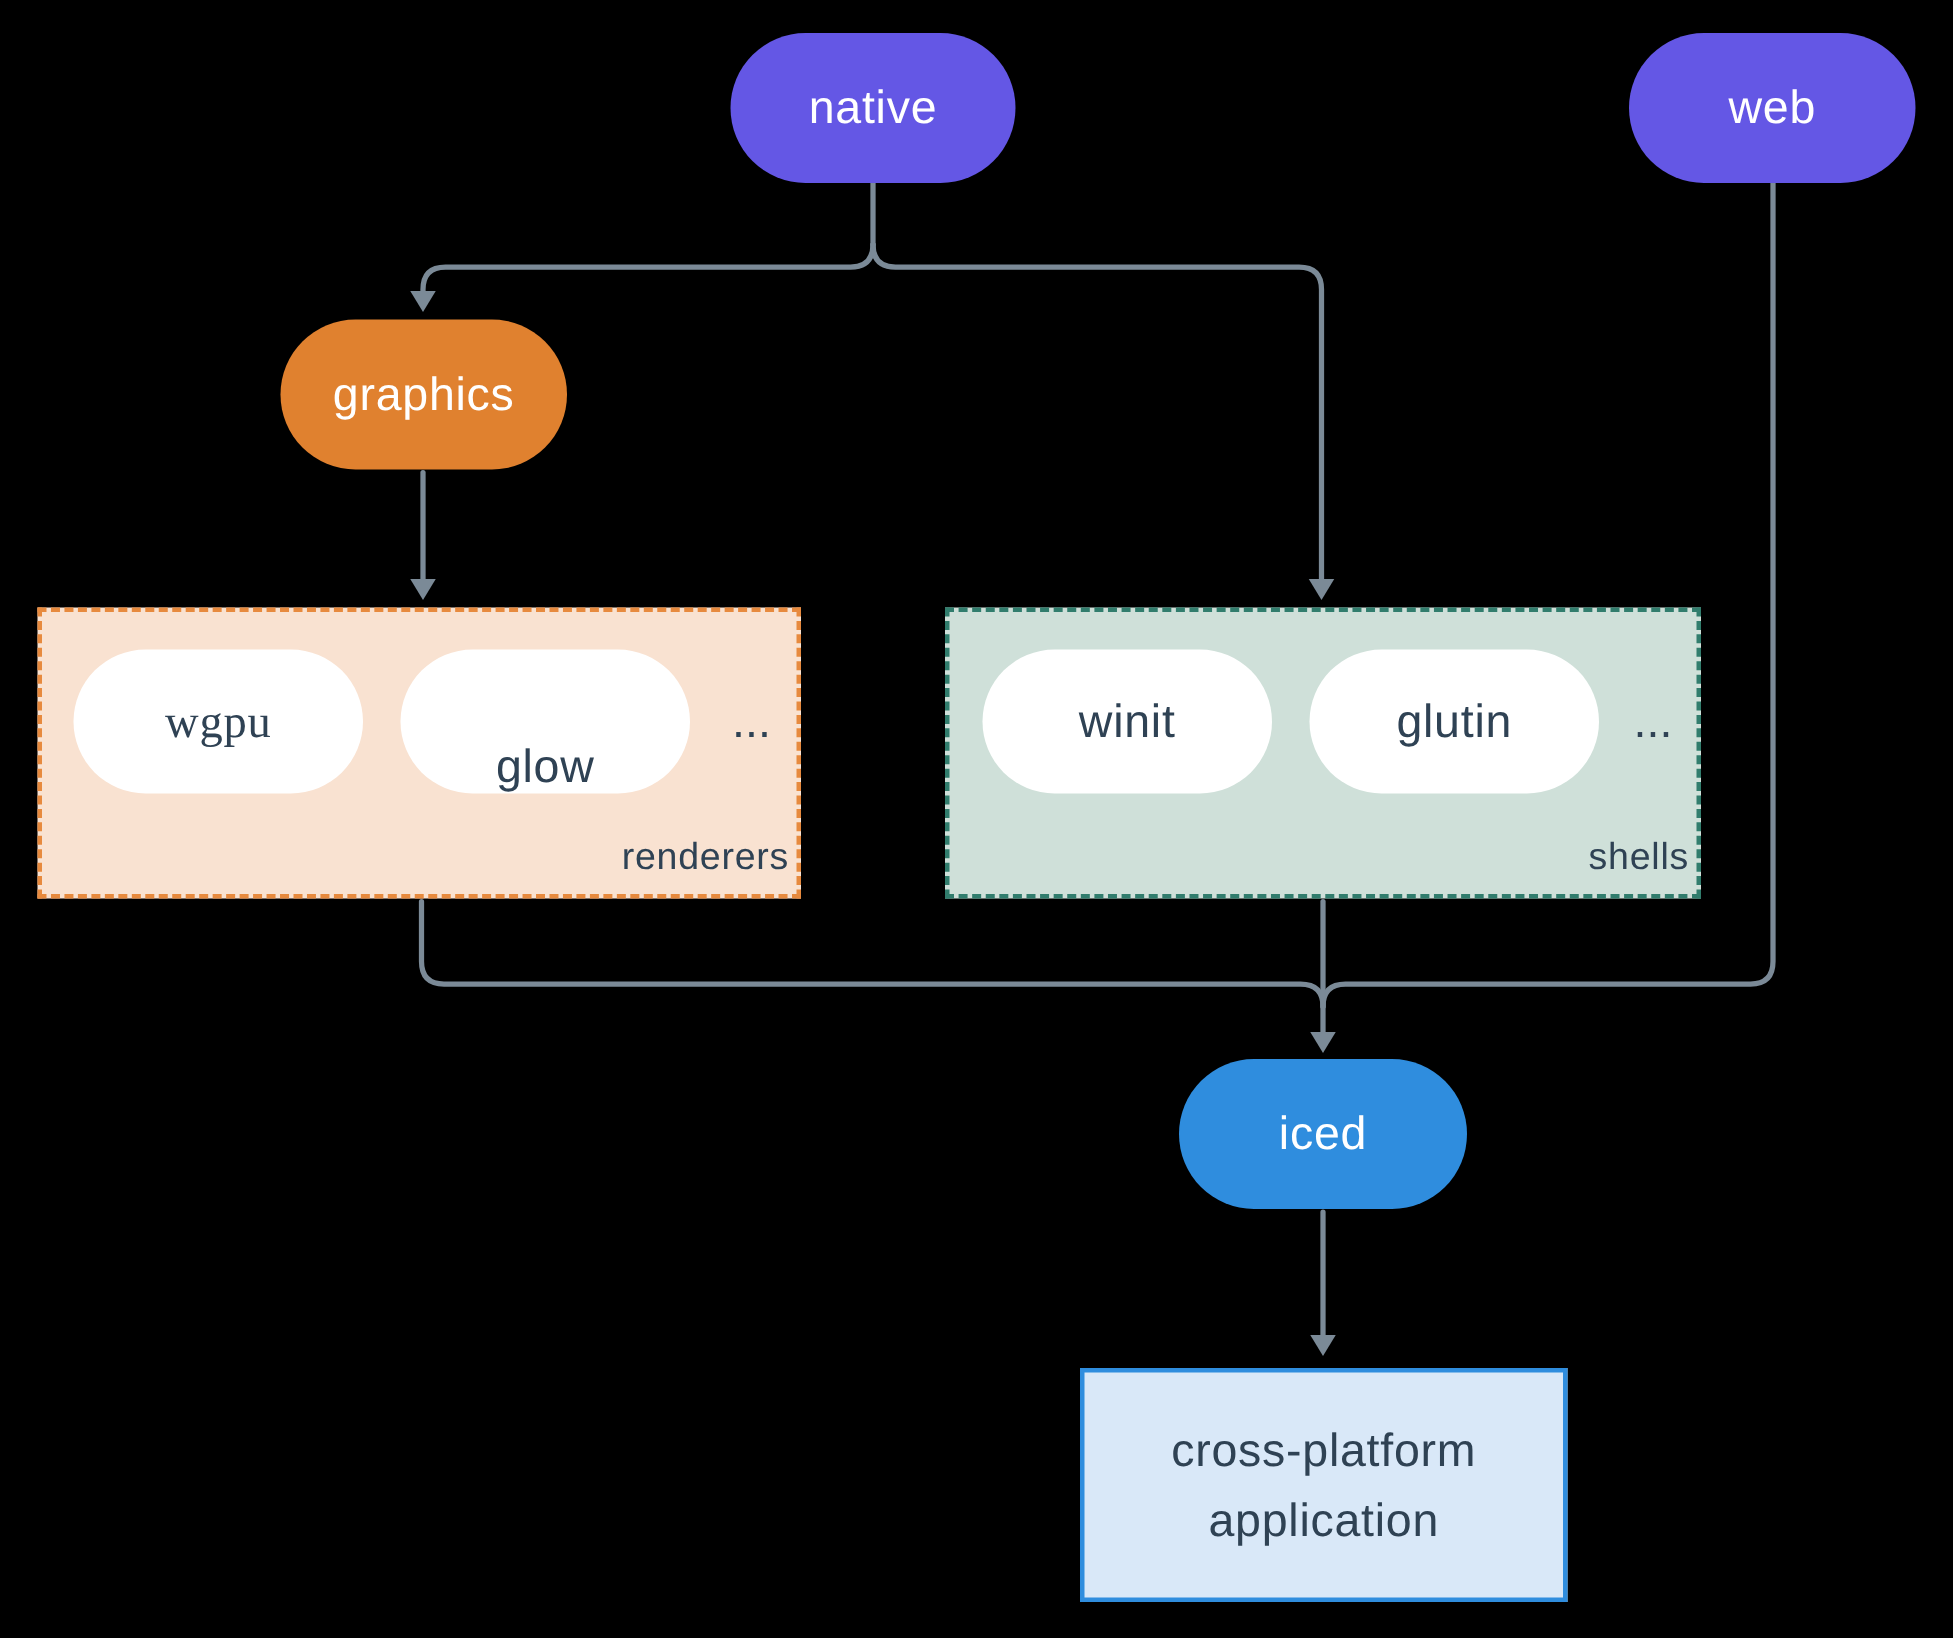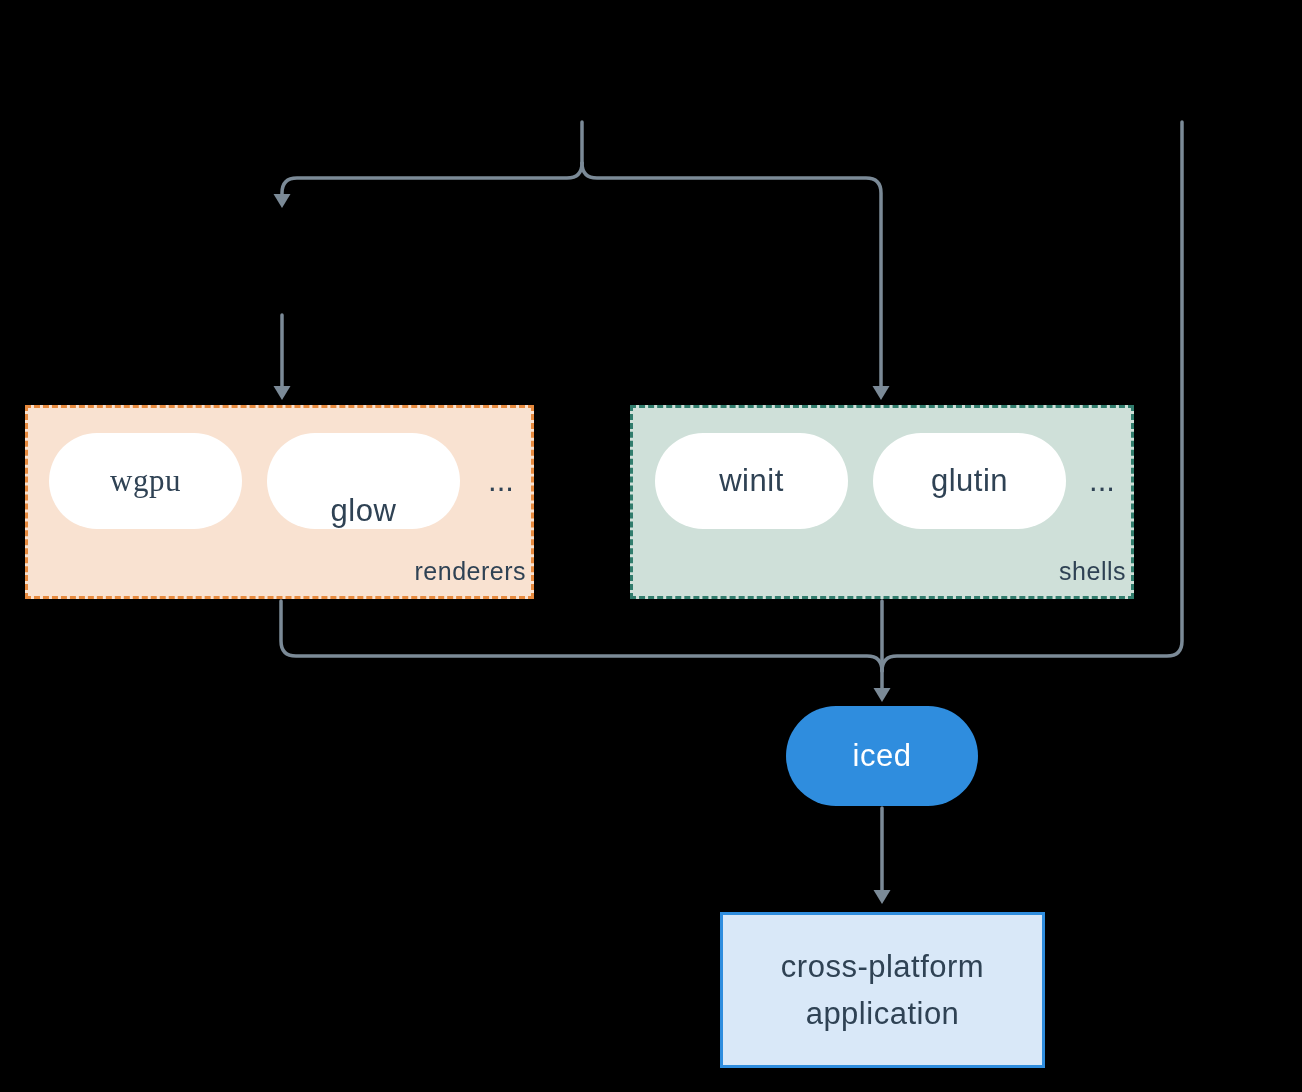--- a/index.html
+++ b/index.html
@@ -122,22 +122,31 @@
 
     <path d="M1182 122 V641 Q1182 656 1167 656 H897 Q882 656 882 671"></path>
 
     <path d="M882 601 V690"></path>
     <polygon points="873.5,688 890.5,688 882,702"></polygon>
 
     <path d="M882 808 V890"></path>
     <polygon points="873.5,890 890.5,890 882,904"></polygon>
   </svg>
 
+  <div class="pill purple" style="left:487px; top:22px; width:190px; height:100px;">
+    <span>native</span>
+  </div>
 
+  <div class="pill purple" style="left:1086px; top:22px; width:191px; height:100px;">
+    <span>web</span>
+  </div>
 
+  <div class="pill orange" style="left:187px; top:213px; width:191px; height:100px;">
+    <span>graphics</span>
+  </div>
 
   <div class="group renderers" style="left:25px; top:405px; width:509px; height:194px;">
     <div class="pill white" style="left:21px; top:25px; width:193px; height:96px;font-family:Liberation Serif, serif;">
       <span>wgpu</span>
     </div>
     <div class="pill white" style="left:239px; top:25px; width:193px; height:96px;align-items:flex-end;">
       <span>glow</span>
     </div>
     <div class="ellipsis" style="left:448px; top:25px; width:50px; height:96px;">...</div>
     <div class="group-label">renderers</div>

